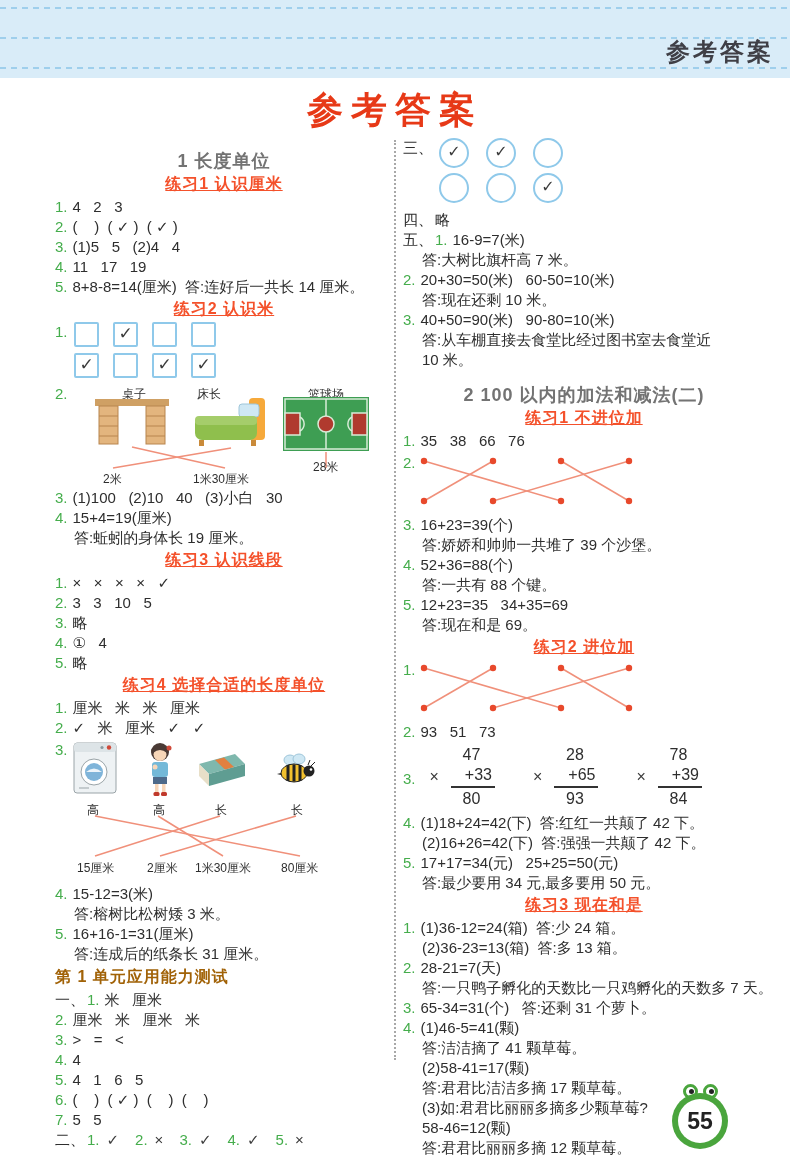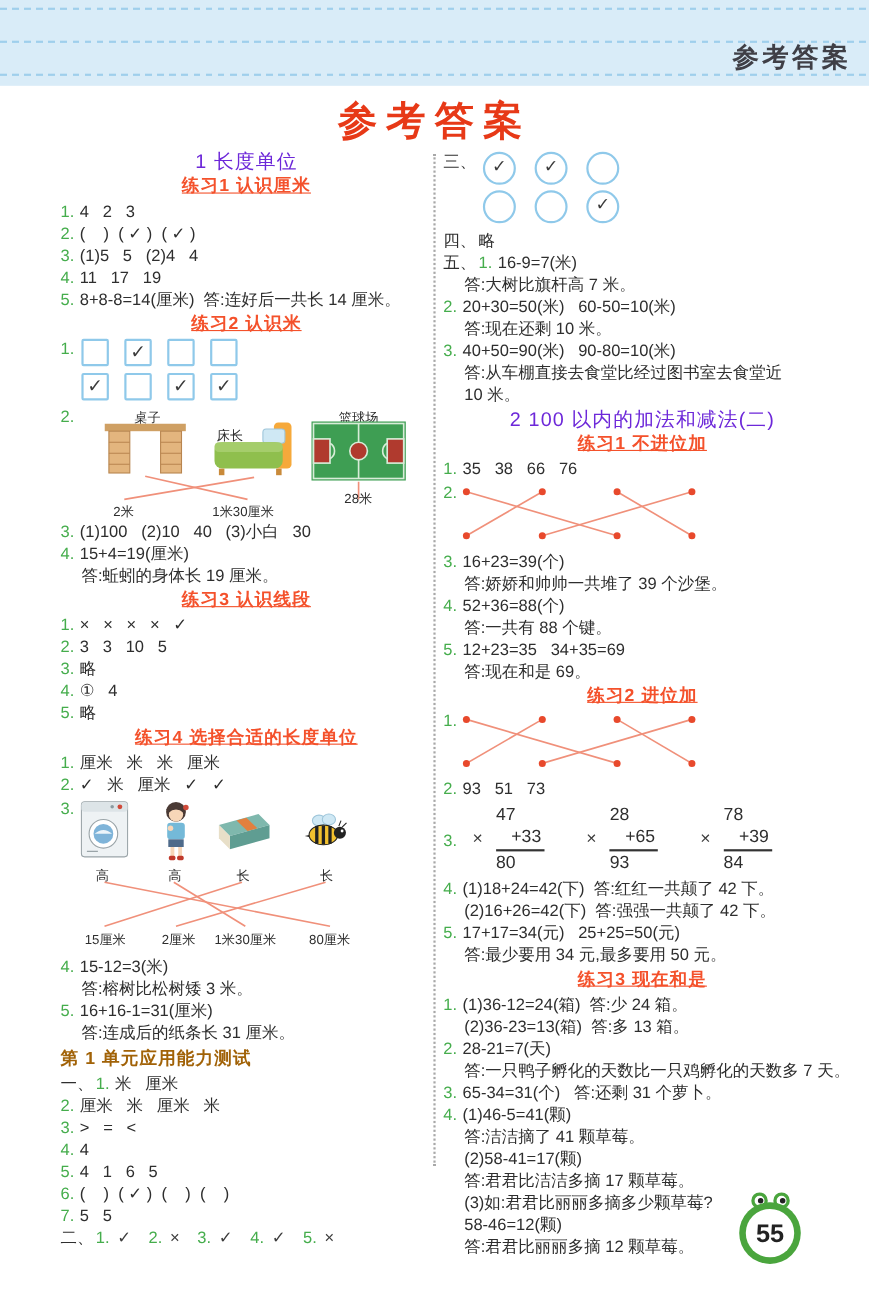--- a/index.html
+++ b/index.html
@@ -12,21 +12,21 @@
   .band-label{position:absolute;right:16px;top:36px;font-size:24px;font-weight:600;
       color:#3f3f46;letter-spacing:3px;}
   
   .main-title{position:absolute;left:0;top:86px;width:790px;text-align:center;
       font-size:36px;font-weight:bold;color:#e73917;letter-spacing:8px;}
   
   .col{position:absolute;top:136px;font-size:15px;line-height:20px;}
   .col-left{left:55px;width:338px;}
   .col-right{left:403px;width:362px;}
   .divider{position:absolute;left:394px;top:140px;height:920px;border-left:2px dotted #a8a8a8;}
-  .chapter{text-align:center;font-weight:normal;font-size:18px;color:#6d28d9;margin:1px 0 3px;letter-spacing:1px;}
+  .chapter{text-align:center;font-weight:bold;font-size:18px;color:#737373;margin:15px 0 3px;letter-spacing:1px;}
   .ex-head{text-align:center;font-weight:bold;font-size:16px;color:#f4512b;margin:2px 0 3px;letter-spacing:1px;text-decoration:underline;}
   .test-head{font-weight:bold;font-size:16px;color:#a16207;margin:3px 0 3px;letter-spacing:1px;}
   
   .lines .ln{white-space:pre;padding-left:19px;text-indent:-19px;}
   .lines .ln.cont{text-indent:0;}
   .num{color:#45ad4c;margin-right:5px;}
   .pre{color:#2e2e2e;margin-right:2px;}
   .mk{margin-left:2px;margin-right:16px;color:#3c3c3c;}
   
   .dgrow{position:relative;margin:2px 0 4px;}
@@ -41,21 +41,21 @@
   
   .circ-wrap{display:flex;margin:2px 0 2px;}
   .circ-grid{display:inline-block;margin-left:4px;}
   .circ-row{display:flex;gap:17px;margin-bottom:5px;}
   .circ{width:26px;height:26px;border:2px solid #8fc9ea;border-radius:50%;
         font-size:16px;font-weight:bold;color:#3c3c3c;text-align:center;line-height:24px;}
   
   .adds{display:flex;align-items:flex-end;margin:3px 0 4px;}
   .adds .dg-n{color:#45ad4c;margin-bottom:20px;}
   .xmark{color:#3c3c3c;font-size:16px;margin:0 12px 22px 14px;}
-  .add-col{text-align:left;font-size:16px;}
+  .add-col{text-align:center;font-size:16px;}
   .add-col .top{display:block;padding-right:3px;}
   .add-col .mid{display:block;border-bottom:2px solid #333;padding:0 3px 1px 14px;}
   .add-col .res{display:block;padding:1px 3px 0 0;}
   
   .frog{position:absolute;left:672px;top:1084px;width:60px;height:66px;}
   .frog .eye{position:absolute;top:0;width:15px;height:15px;border-radius:50%;
       background:#fff;border:3px solid #4aa53d;box-sizing:border-box;}
   .frog .eye::after{content:"";position:absolute;left:3px;top:2px;width:5px;height:5px;border-radius:50%;background:#222;}
   .frog .ring{position:absolute;left:0;top:9px;width:56px;height:56px;border-radius:50%;
       background:#4aa53d;box-sizing:border-box;}
@@ -103,21 +103,21 @@
         <div class="cbox"></div>
         <div class="cbox">✓</div>
         <div class="cbox">✓</div>
       </div>
     </div>
   </div>
 
   <div class="dgrow" style="height:100px;">
     <span class="dg-num">2.</span>
     <div class="lbl" style="left:42px;top:0;width:74px;text-align:center">桌子</div>
-    <div class="lbl" style="left:142px;top:16px">床长</div>
+    <div class="lbl" style="left:142px;top:0">床长</div>
     <div class="lbl" style="left:228px;top:0;width:86px;text-align:center">篮球场</div>
 
     <svg style="position:absolute;left:40px;top:15px" width="74" height="48" viewBox="0 0 74 48">
       <rect x="0" y="0" width="74" height="7" fill="#cfa064"></rect>
       <rect x="4" y="7" width="19" height="38" fill="#e3b57e" stroke="#b8854f" stroke-width="1"></rect>
       <line x1="4" y1="17" x2="23" y2="17" stroke="#b8854f"></line>
         <line x1="4" y1="27" x2="23" y2="27" stroke="#b8854f"></line>
         <line x1="4" y1="37" x2="23" y2="37" stroke="#b8854f"></line>
       <rect x="51" y="7" width="19" height="38" fill="#e3b57e" stroke="#b8854f" stroke-width="1"></rect>
       <line x1="51" y1="17" x2="70" y2="17" stroke="#b8854f"></line>

